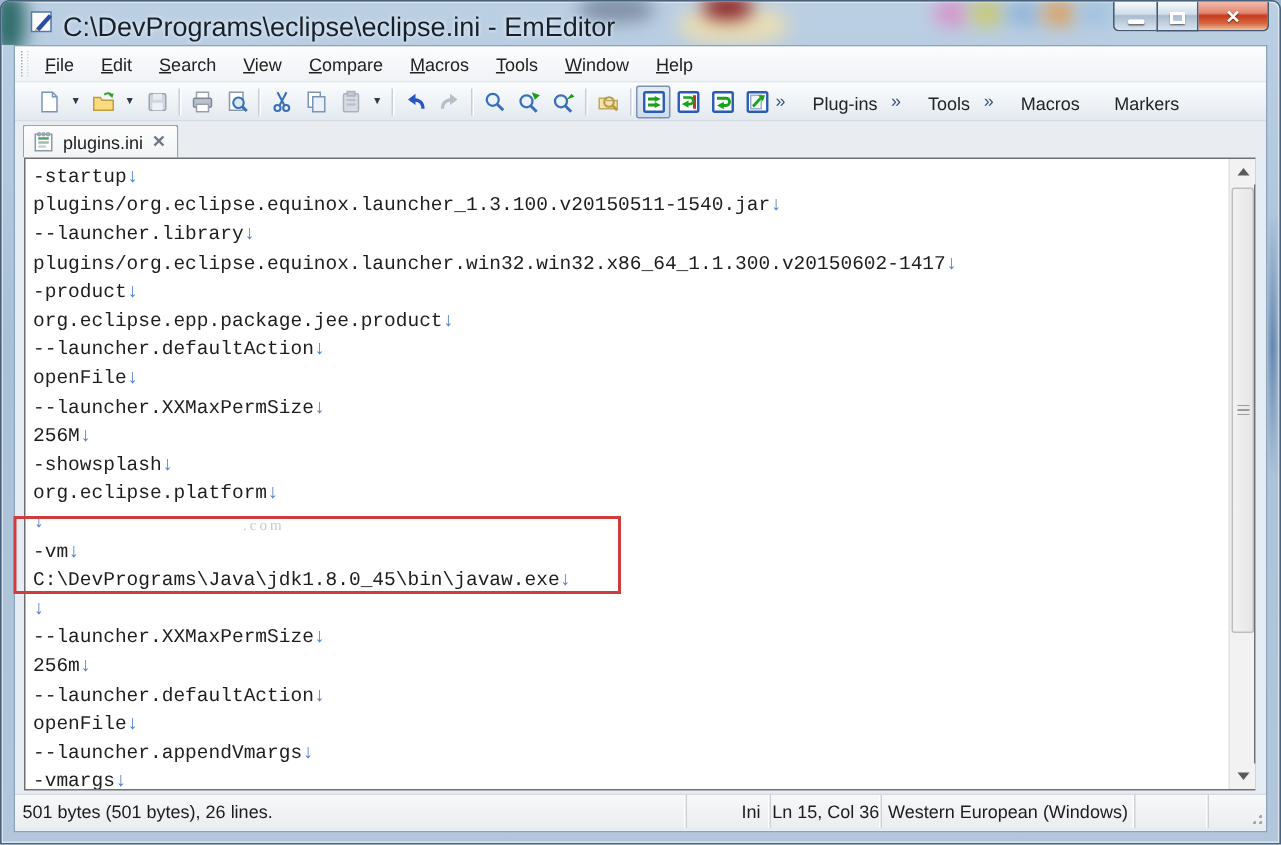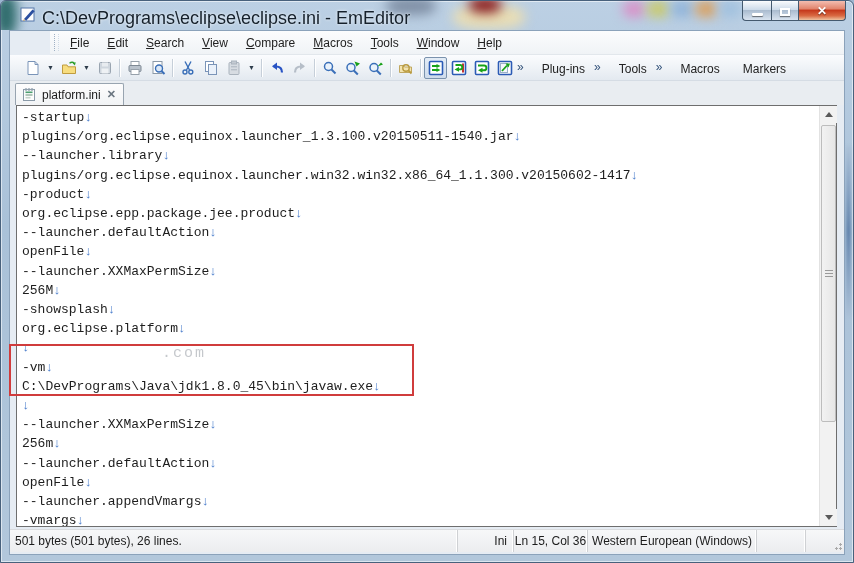--- a/index.html
+++ b/index.html
@@ -32,21 +32,21 @@
     text-shadow:0 1px 1px rgba(0,0,0,.55); }
   .frame-accent { position:absolute; filter:blur(1.5px); opacity:.75; }
 
   
   .client { position:absolute; left:8px; right:8px; top:29px; bottom:7px;
     background:#e6ecf3; border:1px solid #8ba2ba; }
 
   
   .menubar { position:absolute; left:0; top:0; right:0; height:24px;
     background:linear-gradient(180deg,#fbfcfd,#f0f3f6); display:flex; align-items:stretch;
-    border-bottom:1px solid #e2e7ec;margin-left:40px; }
+    border-bottom:1px solid #e2e7ec; }
   .grip { width:5px; margin:3px 2px 3px 4px; border-left:1px dotted #9fb0c4; border-right:1px dotted #cfdae6; }
   .menu-item { padding:5px 9px 0 9px; font-size:12px; color:#222; cursor:default; }
   .menu-item u { text-decoration:underline; }
 
   
   .toolbar { position:absolute; left:0; top:24px; right:0; height:26px;
     background:linear-gradient(180deg,#fbfcfe 0%,#eef2f6 55%,#e3e9f0 100%);
     border-bottom:1px solid #d5dce4; display:flex; align-items:center; font-size:12px; }
   .tb-btn { width:23px; height:22px; display:flex; align-items:center; justify-content:center; border:1px solid transparent; border-radius:2px; }
   .tb-btn.narrow { width:13px; }
@@ -68,22 +68,22 @@
   
   .editor { position:absolute; left:6px; right:7px; top:74px; bottom:27px;
     background:#fff; border:1px solid #6e6e6e; }
   .lines { position:absolute; left:0; top:2px; right:18px; bottom:0; padding-left:5px;
     font-family:"Liberation Mono",monospace; font-size:13px; line-height:19.2px;
     white-space:pre; overflow:hidden; color:#1d1d1d; }
   .eol { color:#4d7fcc; }
   .watermark { position:absolute; left:48px; top:198px; font-family:"Liberation Serif",serif;
     font-weight:bold; font-style:italic; font-size:37px; color:#7e858d; opacity:.45;
     letter-spacing:-1px; pointer-events:none; }
-  .watermark-com { position:absolute; left:145px; top:239px; font-size:15px; letter-spacing:2px;
-    color:#8d939b; opacity:.5; pointer-events:none; font-family:Liberation Mono, monospace; }
+  .watermark-com { position:absolute; left:145px; top:239px; font-size:10px; letter-spacing:2px;
+    color:#8d939b; opacity:.5; pointer-events:none; font-family:Liberation Serif, serif; }
 
   
   .v-scroll { position:absolute; right:0; top:0; bottom:0; width:17px; background:#f2f2f2;
     border-left:1px solid #e2e2e2; }
   .sb-btn { position:absolute; left:0; width:17px; height:17px; background:#f2f2f2;
     display:flex; align-items:center; justify-content:center; }
   .sb-btn.up { top:0; } .sb-btn.down { bottom:0; }
   .tri { width:0; height:0; border-left:4px solid transparent; border-right:4px solid transparent; }
   .tri-up { border-bottom:5px solid #5a5a5a; }
   .tri-down { border-top:5px solid #5a5a5a; }
@@ -356,21 +356,21 @@
       <div class="tab">
         <svg width="15" height="15" viewBox="0 0 15 15">
           <rect x="1.5" y="2.5" width="11" height="11" fill="#fdfdfd" stroke="#8a9aa8"></rect>
           <rect x="3.5" y="4.5" width="7" height="1.6" fill="#4a9e6e"></rect>
           <rect x="3.5" y="7.2" width="7" height="1.6" fill="#9fb8a8"></rect>
           <rect x="3.5" y="9.9" width="5" height="1.6" fill="#c4d2c9"></rect>
           <circle cx="4" cy="2.5" r="1" fill="none" stroke="#9aa8b4"></circle>
           <circle cx="7" cy="2.5" r="1" fill="none" stroke="#9aa8b4"></circle>
           <circle cx="10" cy="2.5" r="1" fill="none" stroke="#9aa8b4"></circle>
         </svg>
-        <span class="tab-label">platform.ini</span>
+        <span class="tab-label">plugins.ini</span>
         <span class="tab-close">✕</span>
       </div>
     </div>
 
     <div class="editor">
       <div class="watermark-com">.com</div>
       <div class="lines" id="editor-lines"><div class="line"><span class="code">-startup</span><span class="eol">↓</span></div><div class="line"><span class="code">plugins/org.eclipse.equinox.launcher_1.3.100.v20150511-1540.jar</span><span class="eol">↓</span></div><div class="line"><span class="code">--launcher.library</span><span class="eol">↓</span></div><div class="line"><span class="code">plugins/org.eclipse.equinox.launcher.win32.win32.x86_64_1.1.300.v20150602-1417</span><span class="eol">↓</span></div><div class="line"><span class="code">-product</span><span class="eol">↓</span></div><div class="line"><span class="code">org.eclipse.epp.package.jee.product</span><span class="eol">↓</span></div><div class="line"><span class="code">--launcher.defaultAction</span><span class="eol">↓</span></div><div class="line"><span class="code">openFile</span><span class="eol">↓</span></div><div class="line"><span class="code">--launcher.XXMaxPermSize</span><span class="eol">↓</span></div><div class="line"><span class="code">256M</span><span class="eol">↓</span></div><div class="line"><span class="code">-showsplash</span><span class="eol">↓</span></div><div class="line"><span class="code">org.eclipse.platform</span><span class="eol">↓</span></div><div class="line"><span class="code"></span><span class="eol">↓</span></div><div class="line"><span class="code">-vm</span><span class="eol">↓</span></div><div class="line"><span class="code">C:\DevPrograms\Java\jdk1.8.0_45\bin\javaw.exe</span><span class="eol">↓</span></div><div class="line"><span class="code"></span><span class="eol">↓</span></div><div class="line"><span class="code">--launcher.XXMaxPermSize</span><span class="eol">↓</span></div><div class="line"><span class="code">256m</span><span class="eol">↓</span></div><div class="line"><span class="code">--launcher.defaultAction</span><span class="eol">↓</span></div><div class="line"><span class="code">openFile</span><span class="eol">↓</span></div><div class="line"><span class="code">--launcher.appendVmargs</span><span class="eol">↓</span></div><div class="line"><span class="code">-vmargs</span><span class="eol">↓</span></div></div>
 
       <div class="v-scroll">
         <div class="sb-btn up">

